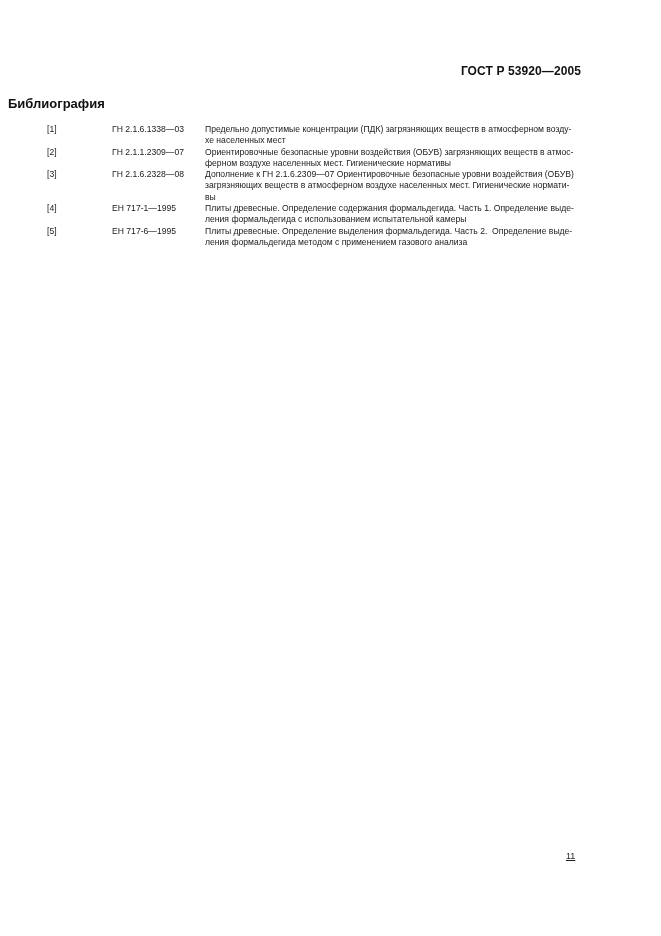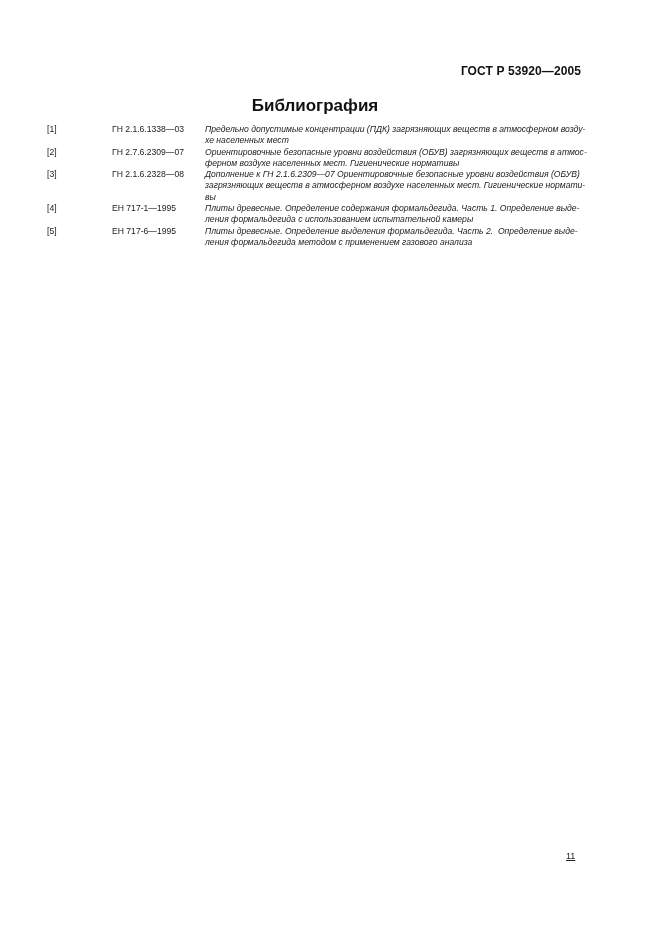--- a/index.html
+++ b/index.html
@@ -26,25 +26,24 @@
       position: absolute;
       right: 80px;
       top: 64px;
       font-size: 12px;
       font-weight: bold;
       letter-spacing: 0.1px;
       color: #111;
     }
     .section-title {
       position: absolute;
-      left: 0;
+      left: 8px;
       width: 630px;
       top: 96px;
-      text-align: center;
-      font-size: 17px;
+      font-size: 13px;
       font-weight: bold;
       color: #111;
     }
     .biblio {
       position: absolute;
       left: 47px;
       top: 124px;
       width: 540px;
       font-size: 8.6px;
       line-height: 11.3px;
@@ -64,21 +63,20 @@
       width: 93px;
       flex: 0 0 93px;
       white-space: nowrap;
       padding-left: 48px;
     }
     .entry-text {
       flex: 1 1 auto;
       width: 428px;
       text-align: justify;
       text-align-last: left;
-      font-style: italic;
     }
     .page-number {
       position: absolute;
       left: 566px;
       top: 851px;
       font-size: 9px;
       color: #222;
       text-decoration: underline;
     }
   </style>
@@ -94,21 +92,21 @@
   <div class="biblio">
 
     <div class="entry">
       <span class="entry-num">[1]</span>
       <span class="entry-code">ГН 2.1.6.1338—03</span>
       <span class="entry-text">Предельно допустимые концентрации (ПДК) загрязняющих веществ в атмосферном возду-<br>хе населенных мест</span>
     </div>
 
     <div class="entry">
       <span class="entry-num">[2]</span>
-      <span class="entry-code">ГН 2.7.6.2309—07</span>
+      <span class="entry-code">ГН 2.1.1.2309—07</span>
       <span class="entry-text">Ориентировочные безопасные уровни воздействия (ОБУВ) загрязняющих веществ в атмос-<br>ферном воздухе населенных мест. Гигиенические нормативы</span>
     </div>
 
     <div class="entry">
       <span class="entry-num">[3]</span>
       <span class="entry-code">ГН 2.1.6.2328—08</span>
       <span class="entry-text">Дополнение к ГН 2.1.6.2309—07 Ориентировочные безопасные уровни воздействия (ОБУВ)<br>загрязняющих веществ в атмосферном воздухе населенных мест. Гигиенические нормати-<br>вы</span>
     </div>
 
     <div class="entry">

